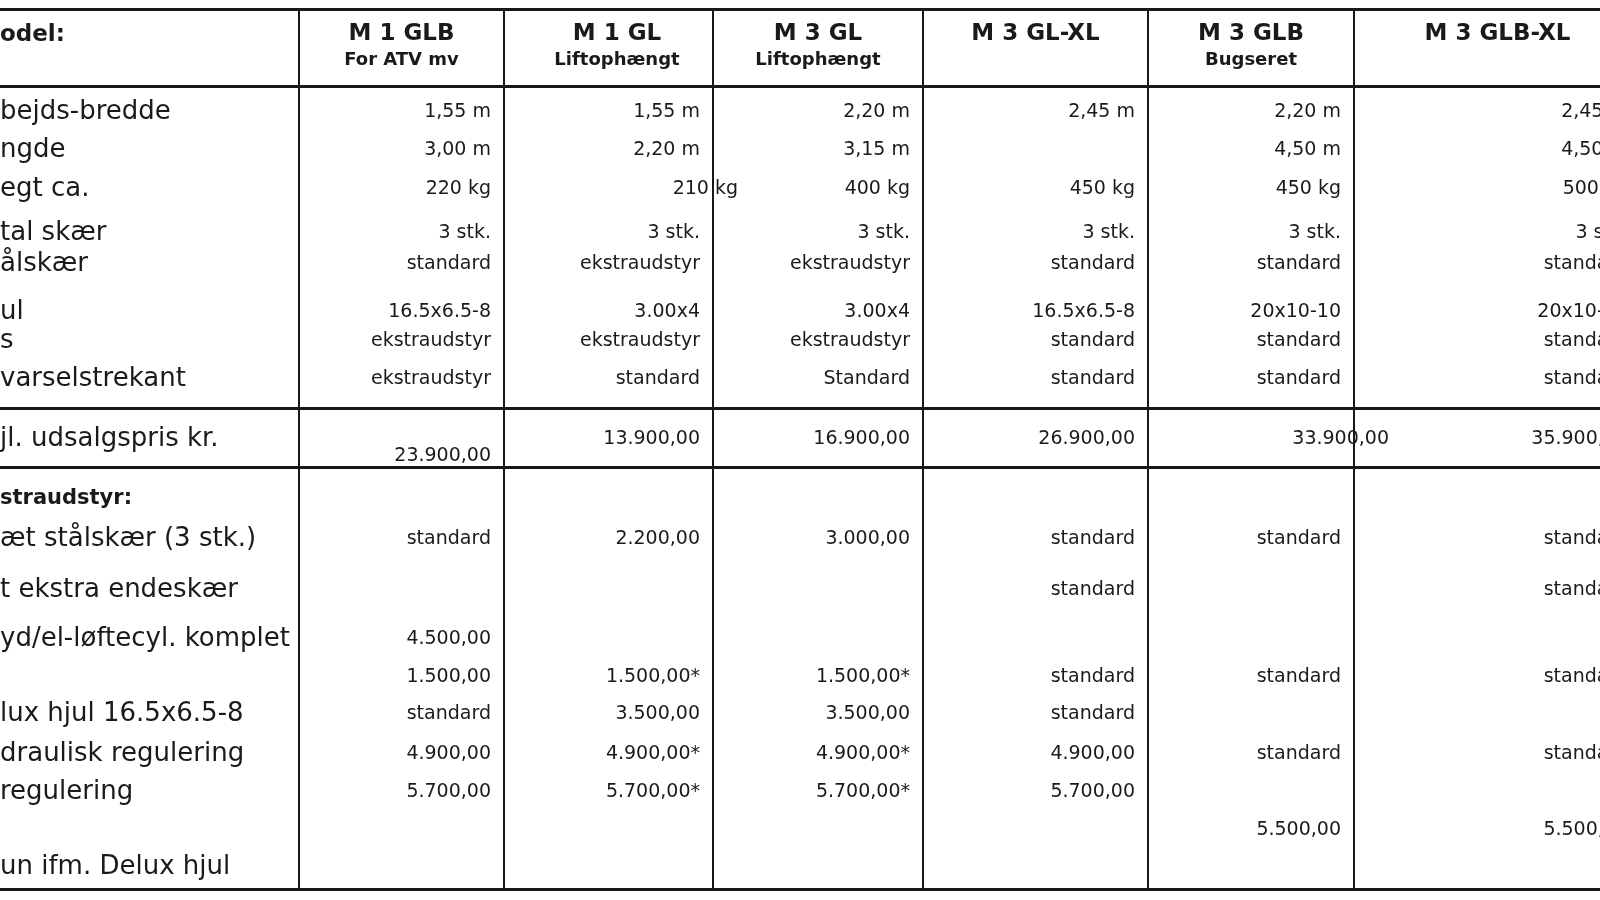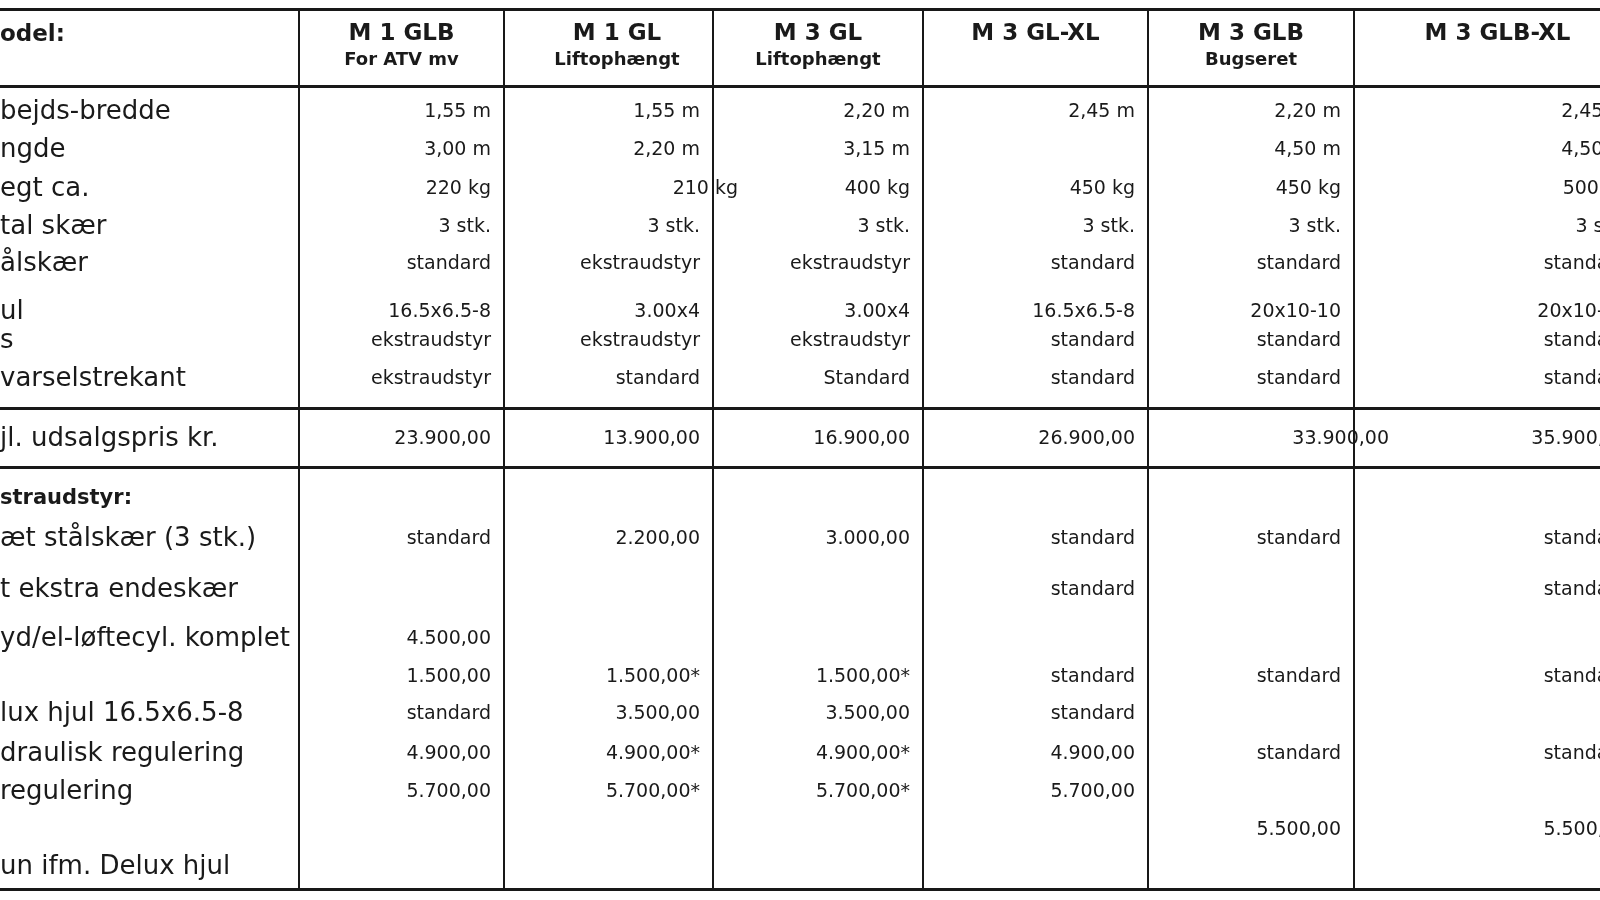--- a/index.html
+++ b/index.html
@@ -99,21 +99,21 @@
       </div>
       <div class="trow" style="top: 172px;">
         <div class="row-label">egt ca.</div>
         <div class="cell" style="left: 300px; width: 191px;">220 kg</div>
         <div class="cell" style="left: 516px; width: 195px; margin-left: 27px;">210 kg</div>
         <div class="cell" style="left: 714px; width: 196px;">400 kg</div>
         <div class="cell" style="left: 924px; width: 211px;">450 kg</div>
         <div class="cell" style="left: 1149px; width: 192px;">450 kg</div>
         <div class="cell" style="left: 1355px; width: 273px;">500 kg</div>
       </div>
-      <div class="trow" style="top: 210px;">
+      <div class="trow" style="top: 216px;">
         <div class="row-label">tal skær</div>
         <div class="cell" style="left: 300px; width: 191px;">3 stk.</div>
         <div class="cell" style="left: 505px; width: 195px;">3 stk.</div>
         <div class="cell" style="left: 714px; width: 196px;">3 stk.</div>
         <div class="cell" style="left: 924px; width: 211px;">3 stk.</div>
         <div class="cell" style="left: 1149px; width: 192px;">3 stk.</div>
         <div class="cell" style="left: 1355px; width: 273px;">3 stk.</div>
       </div>
       <div class="trow" style="top: 247px;">
         <div class="row-label">ålskær</div>
@@ -146,21 +146,21 @@
         <div class="row-label">varselstrekant</div>
         <div class="cell" style="left: 300px; width: 191px;">ekstraudstyr</div>
         <div class="cell" style="left: 505px; width: 195px;">standard</div>
         <div class="cell" style="left: 714px; width: 196px;">Standard</div>
         <div class="cell" style="left: 924px; width: 211px;">standard</div>
         <div class="cell" style="left: 1149px; width: 192px;">standard</div>
         <div class="cell" style="left: 1355px; width: 273px;">standard</div>
       </div>
       <div class="trow" style="top: 422px;">
         <div class="row-label">jl. udsalgspris kr.</div>
-        <div class="cell" style="left: 300px; width: 191px;">23.900,00</div>
+        <div class="cell" style="left: 300px; width: 191px; margin-top: 17px;">23.900,00</div>
         <div class="cell" style="left: 505px; width: 195px;">13.900,00</div>
         <div class="cell" style="left: 714px; width: 196px;">16.900,00</div>
         <div class="cell" style="left: 924px; width: 211px;">26.900,00</div>
         <div class="cell" style="left: 1197px; width: 192px;">33.900,00</div>
         <div class="cell" style="left: 1355px; width: 273px;">35.900,00</div>
       </div>
       <div class="trow" style="top: 482px;">
         <div class="row-label bold">straudstyr:</div>
       </div>
       <div class="trow" style="top: 522px;">

